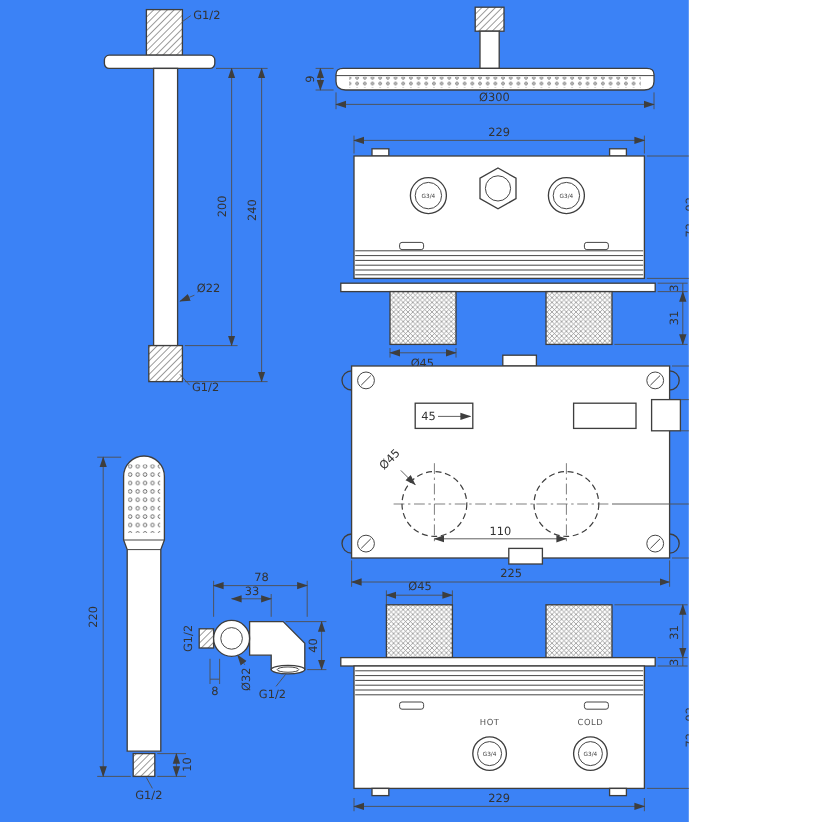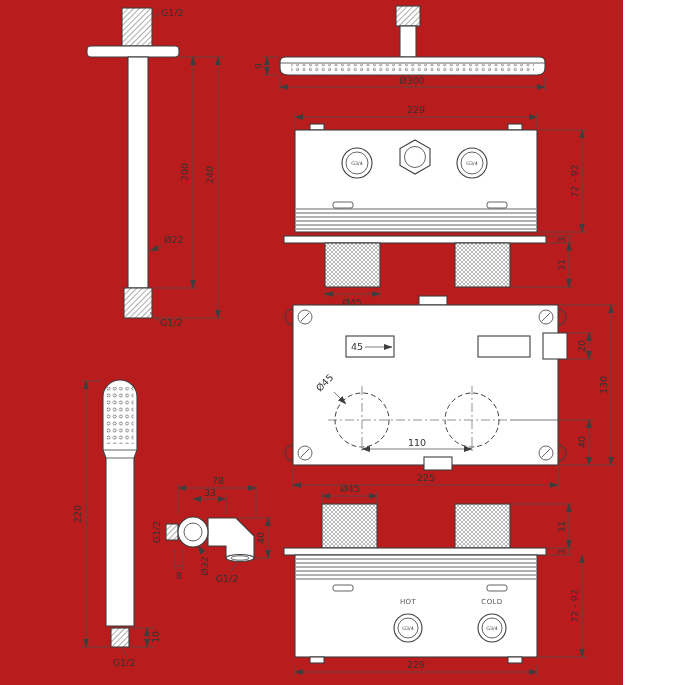--- a/index.html
+++ b/index.html
@@ -1,16 +1,16 @@
 <!DOCTYPE html>
 <html><head>
 <meta charset="utf-8">
 <style>
   html,body{margin:0;padding:0;background:#fff;}
-  .stage{width:623px;height:685px;background:#b91c1c;position:relative;overflow:hidden;}
+  .stage{width:574px;height:685px;background:#3b82f6;position:relative;overflow:hidden;}
   svg{display:block;}
   svg text{font-family:"DejaVu Sans","Liberation Sans",sans-serif;font-size:9.5px;fill:#333;}
   svg text.tiny{font-size:4.8px;fill:#444;}
   svg text.sm{font-size:7px;letter-spacing:.4px;fill:#555;}
   .p{stroke:#3e3e3e;stroke-width:1.1;}
   .thin{stroke:#3e3e3e;stroke-width:.8;}
   .dim{stroke:#4f4f4f;stroke-width:.75;fill:none;}
   .cl{stroke:#666;stroke-width:.7;stroke-dasharray:9 3 2 3;fill:none;}
   .dash{stroke:#3e3e3e;stroke-width:1;stroke-dasharray:5 3;fill:none;}
 </style>

